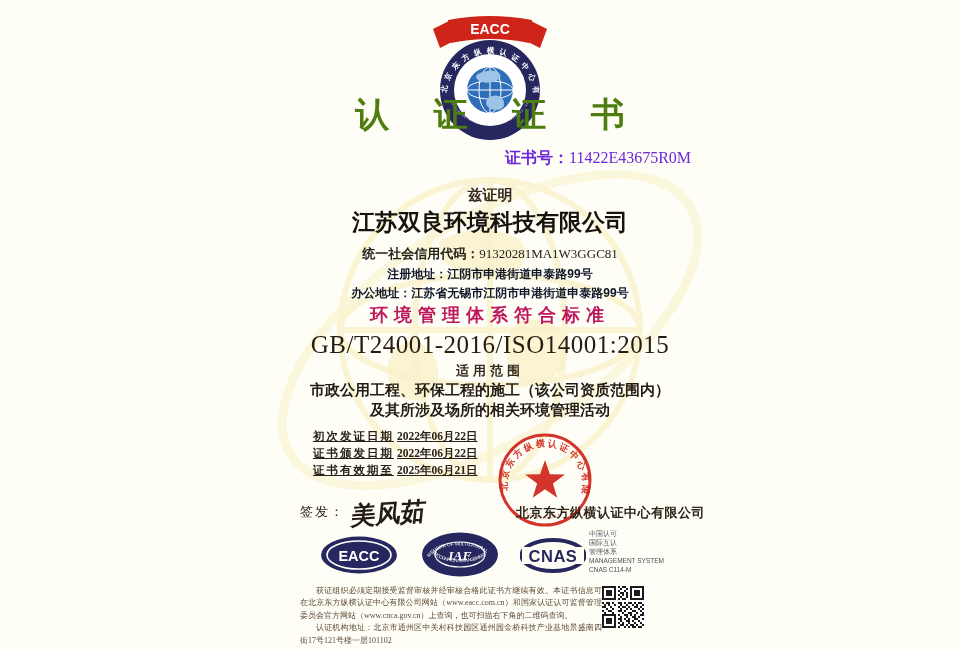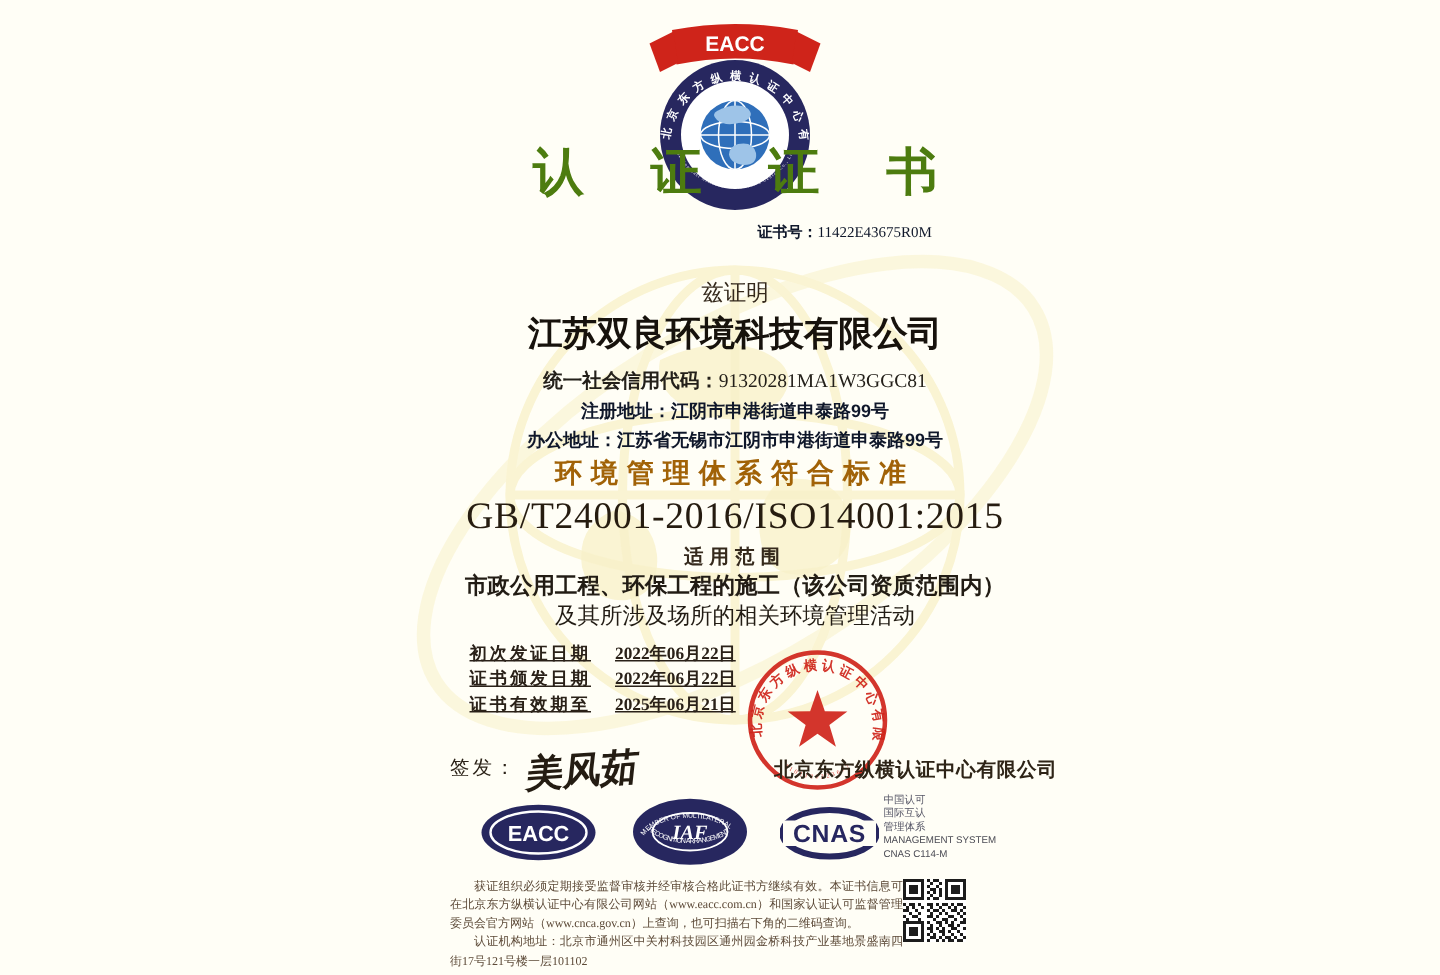--- a/index.html
+++ b/index.html
@@ -3,39 +3,39 @@
 <meta charset="utf-8">
 <style>
   html,body{margin:0;padding:0;}
   .page{position:relative;width:960px;height:650px;background:#fffef6;overflow:hidden;
         font-family:"Liberation Serif","DejaVu Serif",serif;color:#35291c;}
   .abs{position:absolute;}
   .center-col{left:270px;width:440px;text-align:center;}
   .watermark{left:250px;top:60px;opacity:.55;pointer-events:none;}
   .logo-svg{left:430px;top:12px;}
   .cert-title{top:92px;font-size:34px;font-weight:bold;letter-spacing:18px;color:#4d7c0f;text-indent:18px;}
-  .cert-no{left:505px;top:148px;font-size:10px;color:#0f172a;}
+  .cert-no{left:505px;top:148px;font-size:16px;color:#6d28d9;}
   .cert-no .lbl{font-weight:bold;}
-  .certify{top:186px;font-size:15px;font-weight:normal;}
+  .certify{top:186px;font-size:15px;font-weight:bold;}
   .company{top:207px;font-size:23px;font-weight:bold;color:#17120c;
            font-family:"Liberation Sans","DejaVu Sans",sans-serif;}
   .credit{top:245px;font-size:13px;color:#24201a;}
   .credit .lbl{font-weight:bold;font-family:"Liberation Sans",sans-serif;}
   .addr-wrap{top:265px;}
   .addr-inner{display:inline-block;text-align:center;font-size:12px;font-weight:bold;
               font-family:"Liberation Sans","DejaVu Sans",sans-serif;color:#0f172a;line-height:19px;}
-  .sys-line{top:303px;font-size:18px;font-weight:bold;letter-spacing:6px;color:#a16207;}
+  .sys-line{top:303px;font-size:18px;font-weight:bold;letter-spacing:6px;color:#be185d;}
   .standard{top:331px;font-size:25px;color:#261c10;letter-spacing:.5px;}
   .scope-lbl{top:362px;font-size:13px;font-weight:bold;letter-spacing:4px;}
   .scope1{top:381px;font-size:15px;font-weight:bold;font-family:"Liberation Sans",sans-serif;color:#221c14;}
-  .scope2{top:401px;font-size:15px;font-weight:normal;font-family:"Liberation Sans",sans-serif;color:#221c14;}
+  .scope2{top:401px;font-size:15px;font-weight:bold;font-family:"Liberation Sans",sans-serif;color:#221c14;}
   .dates{left:313px;top:428px;font-size:11.5px;color:#2a2118;line-height:17px;text-decoration:underline;}
   .dates .row{display:flex;}
   .dates .lbl{font-weight:bold;letter-spacing:2px;width:84px;}
-  .dates .val{font-weight:bold;margin-left:13px;}
+  .dates .val{font-weight:bold;}
   .sign{left:300px;top:497px;font-size:13px;color:#2c2318;}
   .sign .lbl{letter-spacing:2px;}
   .signature{display:inline-block;font-size:25px;font-weight:bold;color:#241c12;
              transform:rotate(-4deg) skewX(-10deg);margin-left:6px;vertical-align:-6px;}
   .seal-svg{left:497px;top:431px;}
   .issuer{left:516px;top:504px;font-size:13px;font-weight:bold;letter-spacing:.5px;color:#2e2417;}
   .oval-eacc{left:320px;top:536px;}
   .oval-iaf{left:421px;top:532px;}
   .cnas-logo{left:520px;top:537px;}
   .cnas-text{left:589px;top:529px;font-size:7px;line-height:9px;color:#565666;

